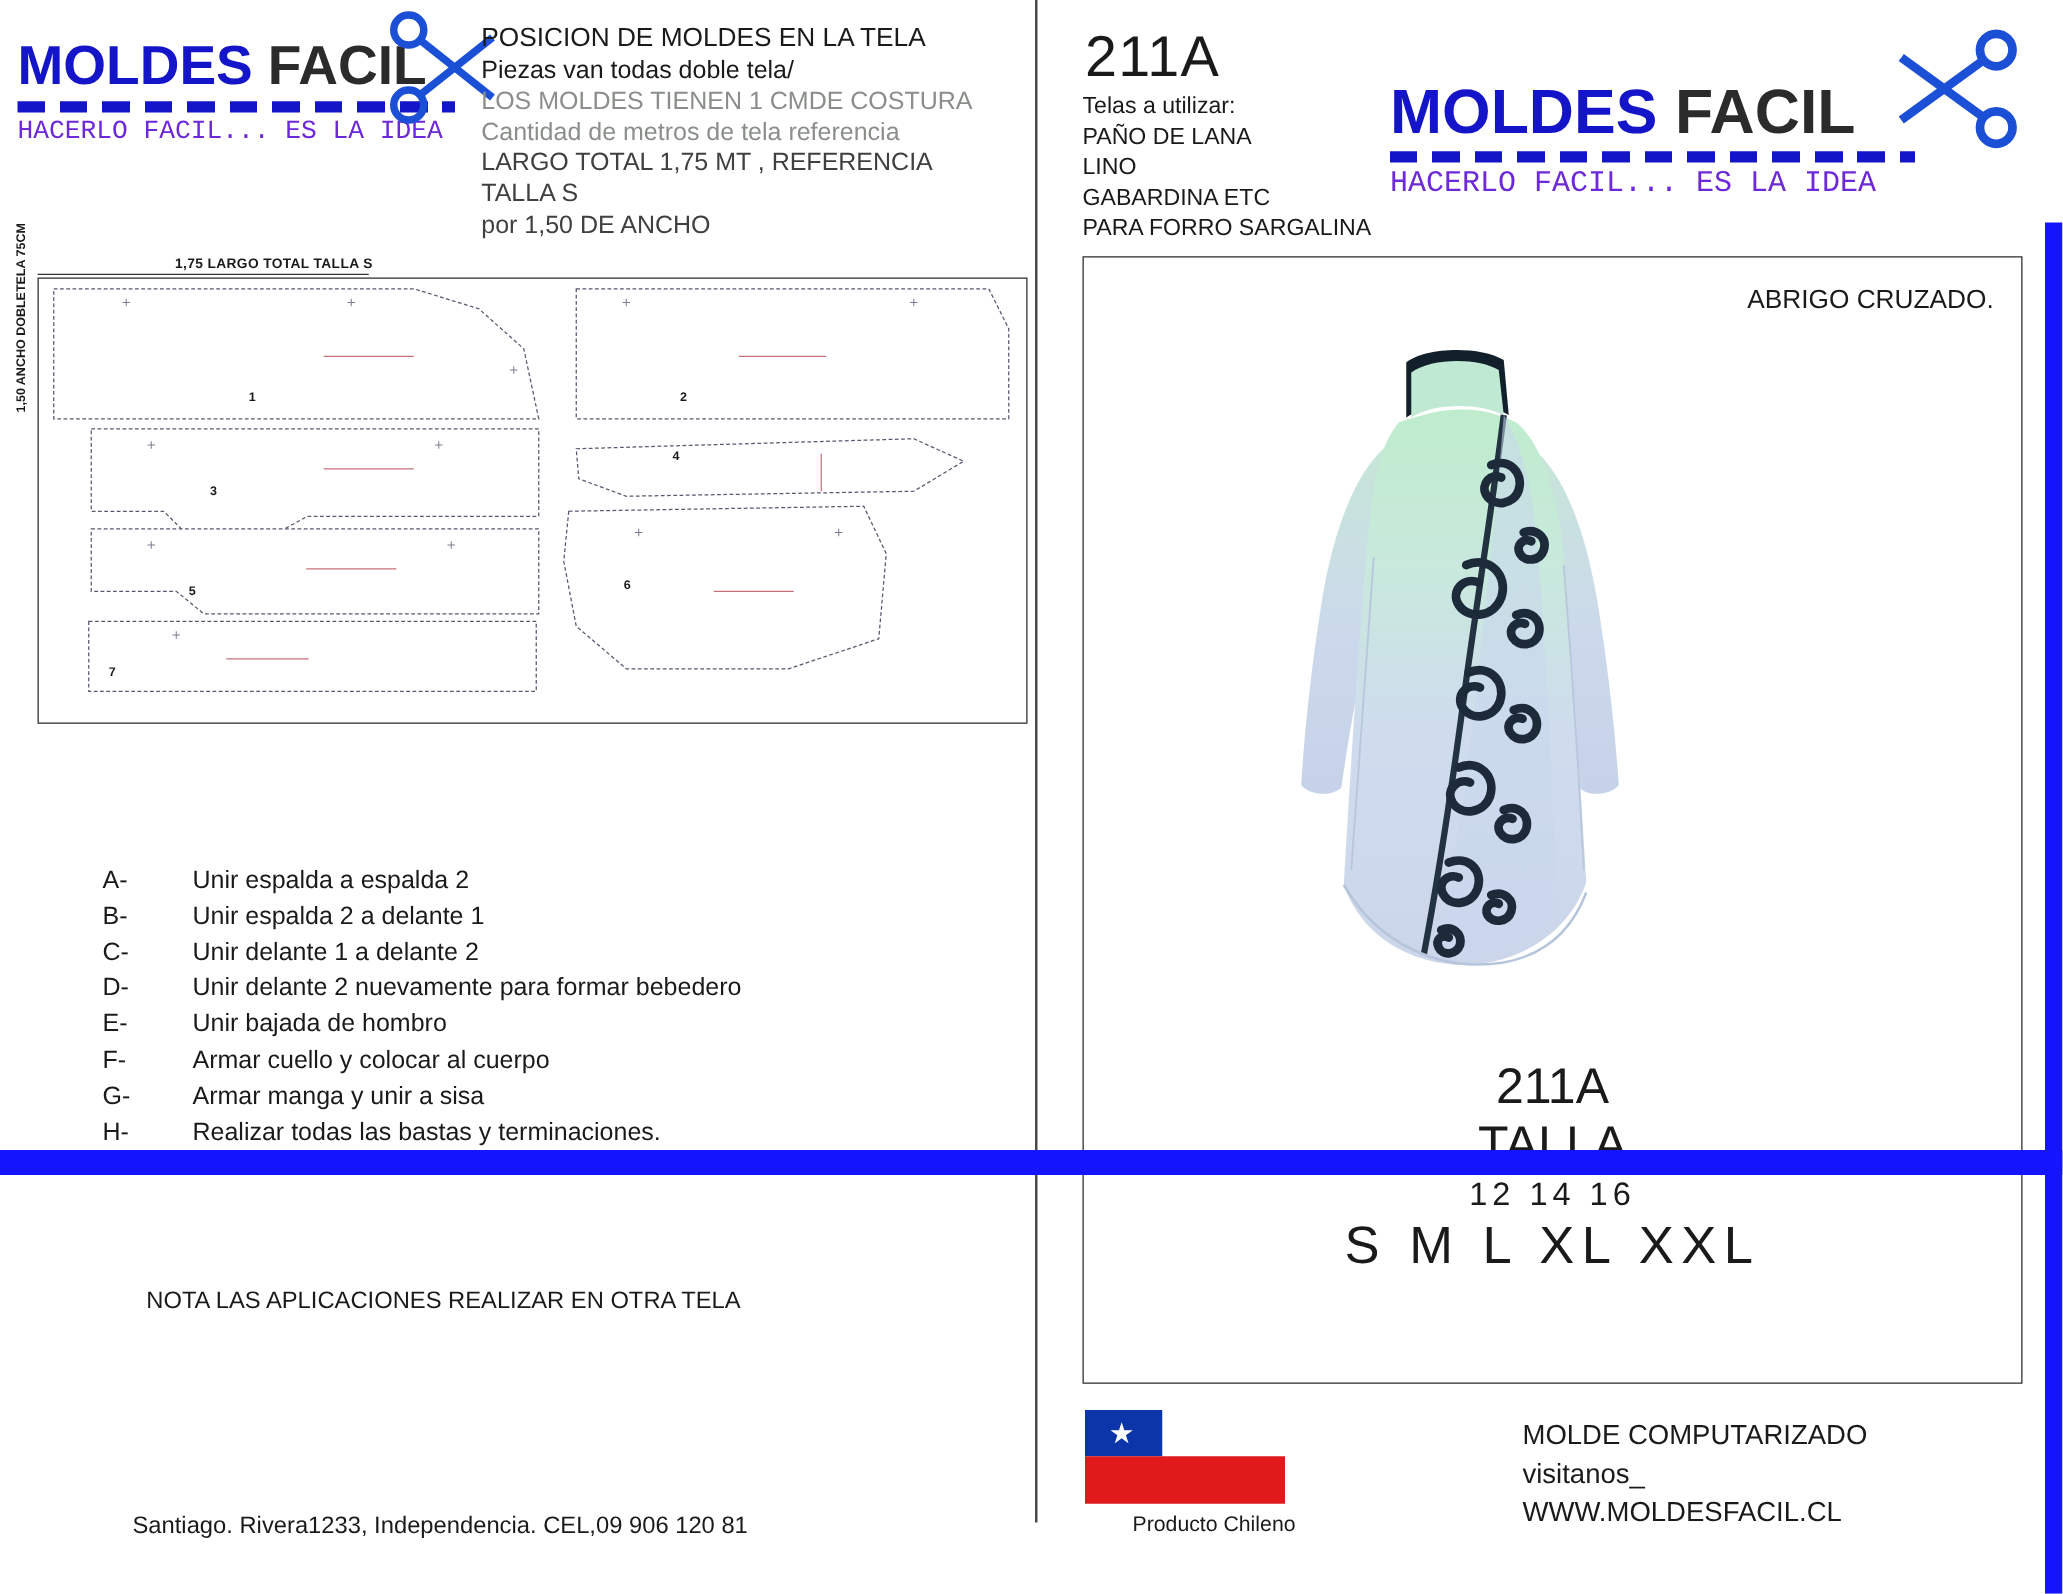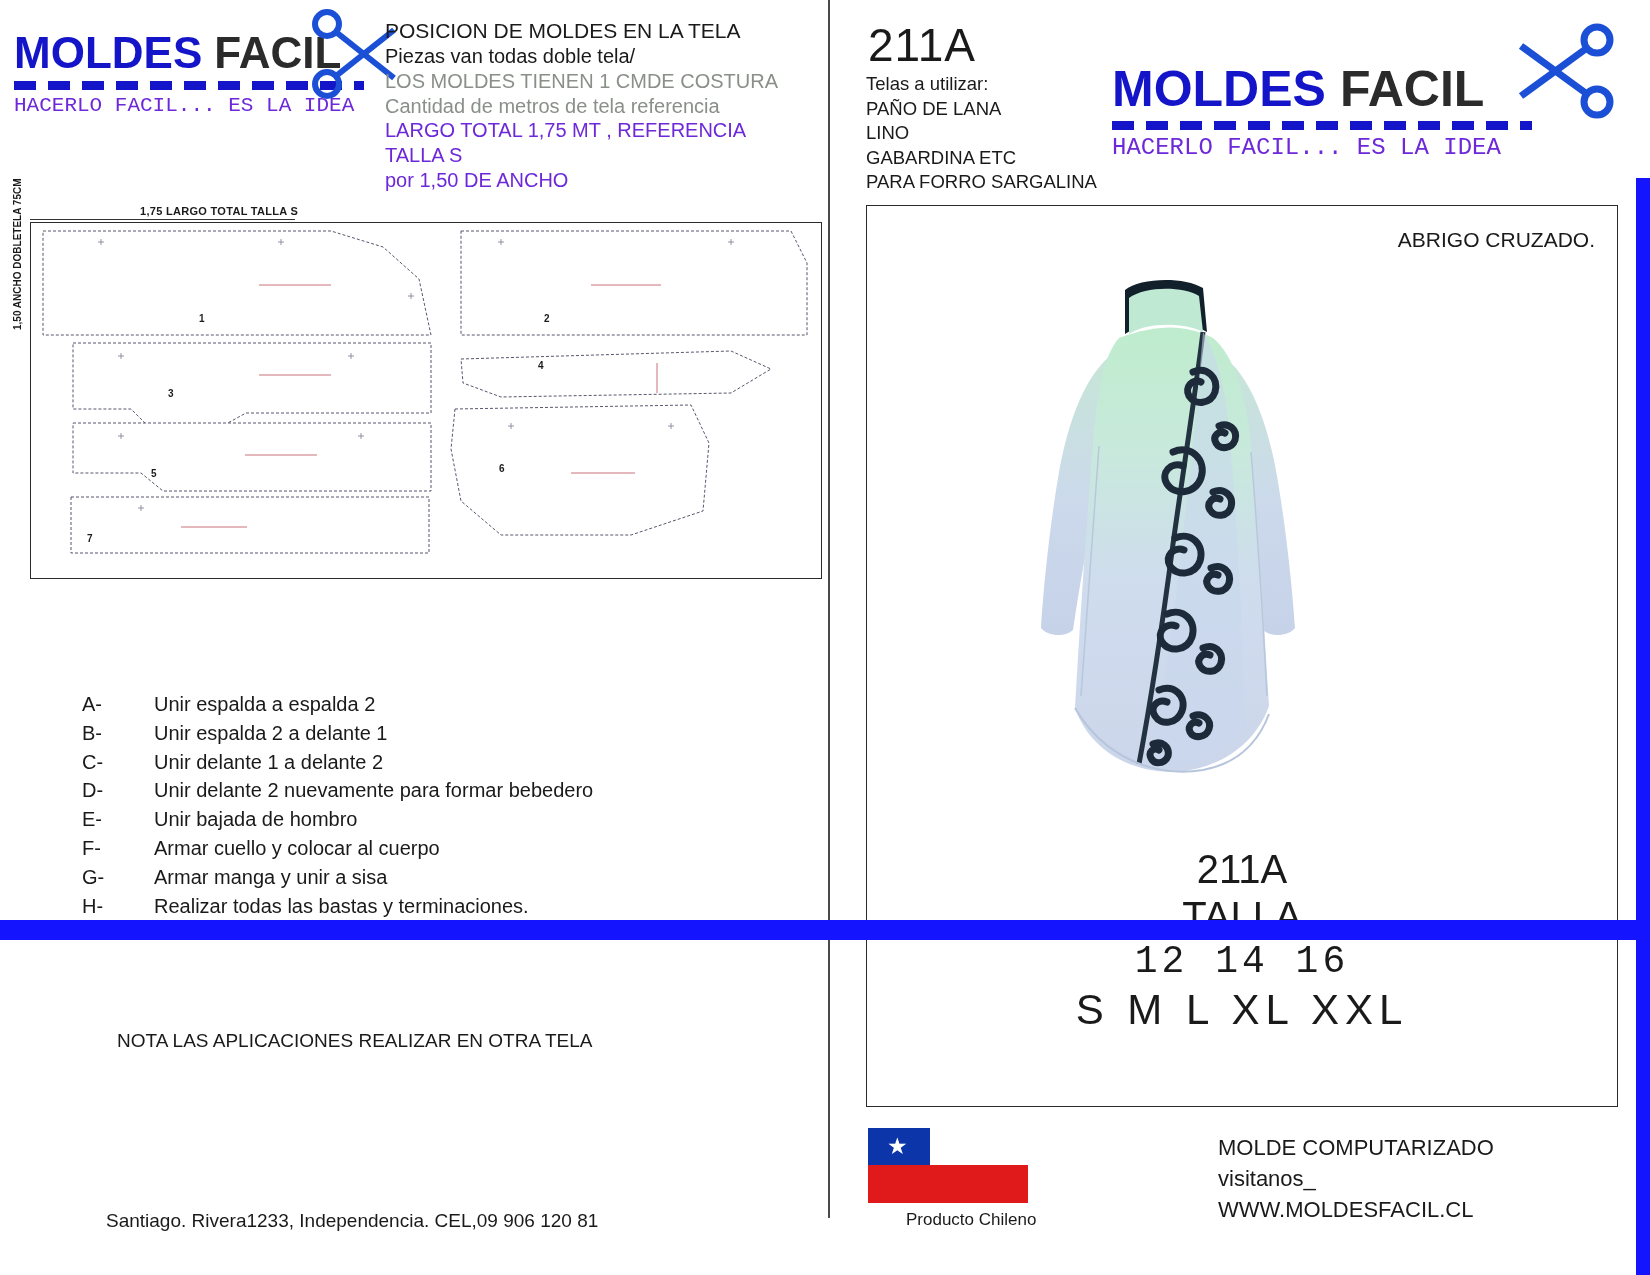--- a/index.html
+++ b/index.html
@@ -73,21 +73,21 @@
   
   .left-head {
     position: absolute;
     left: 385px; top: 18px;
     width: 400px;
     line-height: 1.24;
   }
   .left-head .l1 { font-size: 21px; color: #1a1a1a; }
   .left-head .l2 { font-size: 20px; color: #1a1a1a; }
   .left-head .g  { font-size: 20px; color: #8a8f8a; }
-  .left-head .d  { font-size: 20px; color: #6d28d9; }
+  .left-head .d  { font-size: 20px; color: #404040; }
 
   
   .pattern-box {
     position: absolute;
     left: 30px; top: 222px;
     width: 790px; height: 355px;
     border: 1px solid #2b2b2b;
     background: #fff;
   }
   .pattern-title {
@@ -168,21 +168,21 @@
   .coat-svg { display:block; }
 
   .size-block {
     position: absolute;
     left: 0; right: 0; top: 640px;
     text-align: center;
     line-height: 1.18;
   }
   .size-block .s1 { font-size: 40px; }
   .size-block .s2 { font-size: 40px; }
-  .size-block .s3 { font-size: 38px; letter-spacing: 4px; font-family: Liberation Mono, monospace; }
+  .size-block .s3 { font-size: 26px; letter-spacing: 4px; }
   .size-block .s4 { font-size: 42px; letter-spacing: 6px; }
 
   
   .flag {
     position: absolute;
     left: 868px; top: 1128px;
     width: 160px; height: 75px;
   }
   .flag .blue {
     position: absolute; left:0; top:0; width: 62px; height: 37px; background: #0b35a8;

